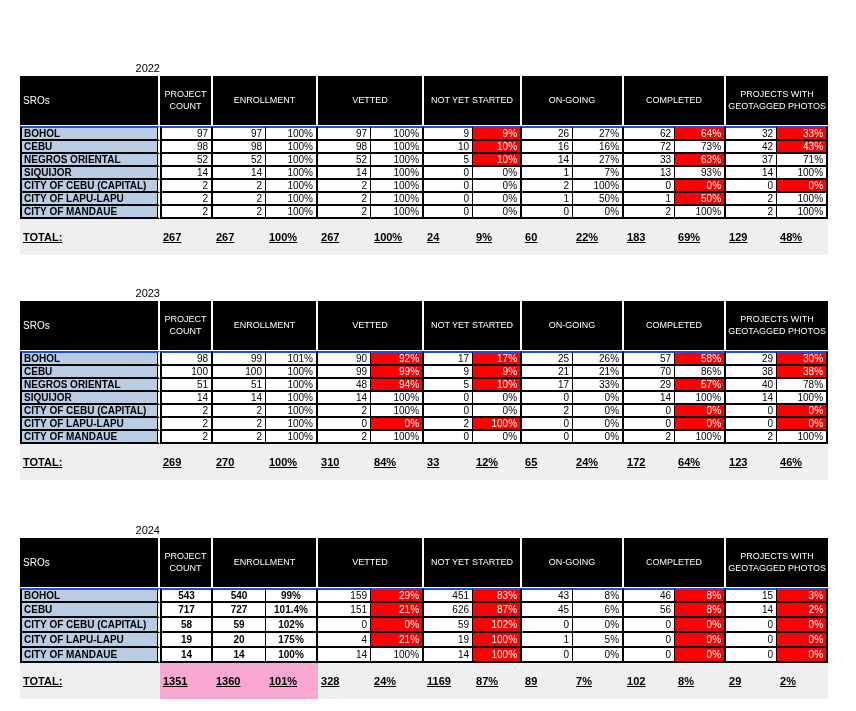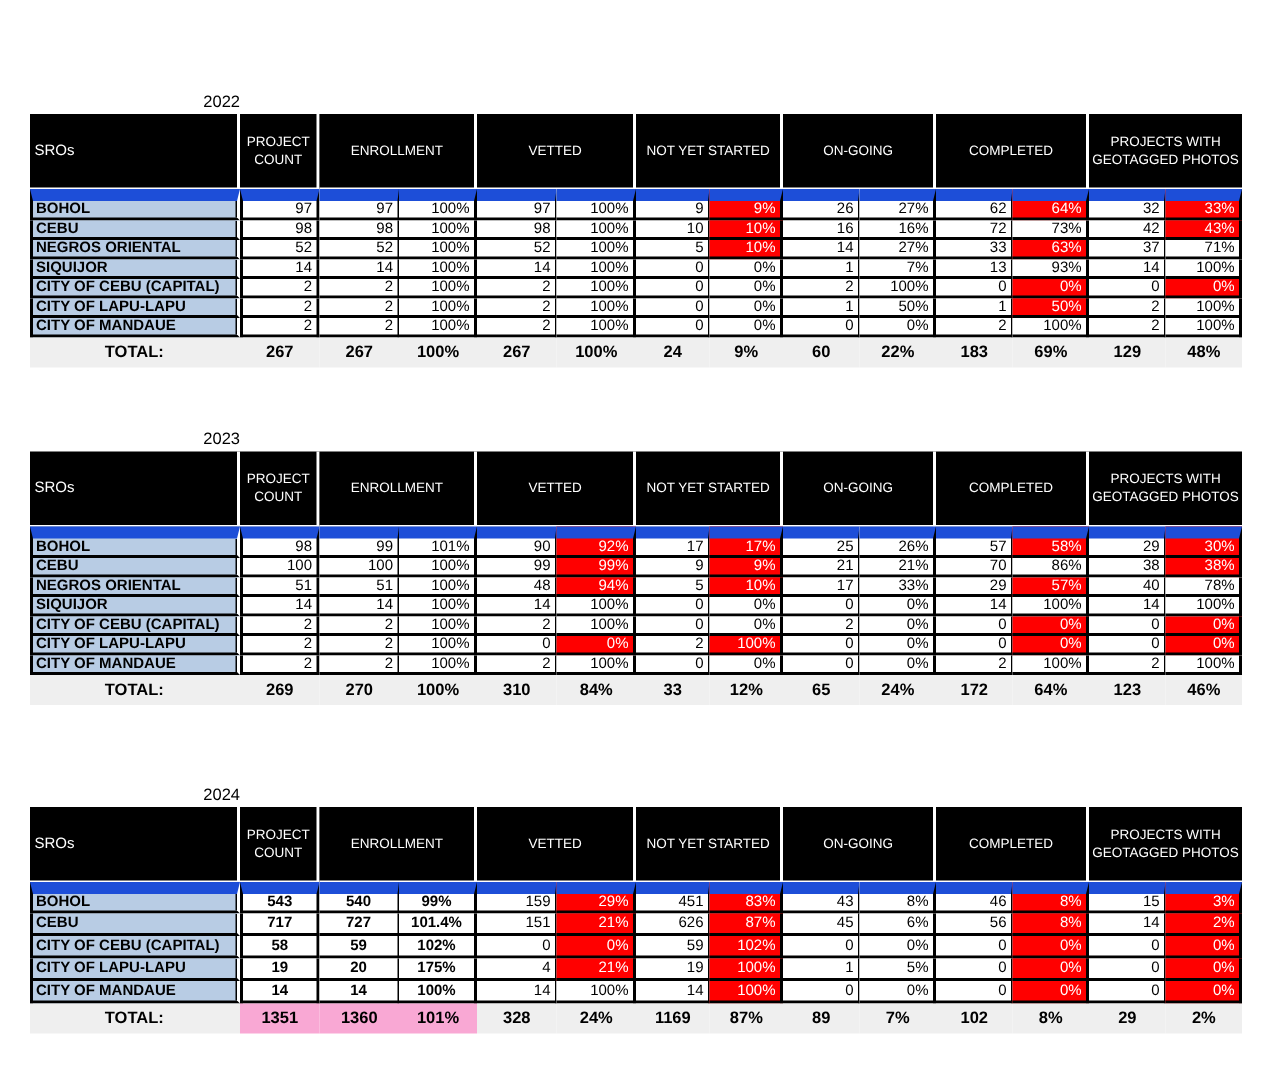--- a/index.html
+++ b/index.html
@@ -31,32 +31,32 @@
     border-right:2px solid #fff;border-bottom:1px solid #fff;box-sizing:border-box;
     overflow:hidden;
   }
   th.h0{text-align:left;font-size:10px;padding-left:3px;}
   th:last-child{border-right:none;}
   tbody td{
     background:#fff;font-size:10px;text-align:right;padding:0 3px 0 0;height:13px;
     border-right:1px solid #000;border-bottom:2px solid #000;box-sizing:border-box;
     white-space:nowrap;overflow:hidden;vertical-align:middle;
   }
-  tbody tr:first-child td{border-top:8px solid #1d4ed8;}
+  tbody tr:first-child td{border-top:2px solid #1d4ed8;}
   tbody td.lbl{
     background:#b8cce4;text-align:left;font-weight:700;padding:0 0 0 2px;
     border-left:2px solid #000;border-right:2px solid #fff;
     box-shadow:inset -1px 0 0 #000;
   }
   tbody td.v0{border-left:2px solid #000;}
   tbody td.ge{border-right-width:2px;}
   td.red{background:#ff0000;color:#fff;}
   tfoot td{
-    background:#efefef;border:none;font-weight:700;font-size:11px;height:20px;
-    text-align:center;padding:0 3px;vertical-align:middle;box-sizing:border-box;white-space:nowrap;
+    background:#efefef;border:none;font-weight:700;font-size:11px;height:36px;
+    text-align:left;padding:0 3px;vertical-align:middle;box-sizing:border-box;white-space:nowrap;text-decoration:underline;
   }
   tfoot td.lblt{padding-right:4px;}
   .yr2024 tbody td{height:15px;}
   .yr2024 tbody td.v0,.yr2024 tbody td.v1,.yr2024 tbody td.v2{
     font-weight:700;text-align:center;padding-left:3px;
   }
   .yr2024 tfoot td.v0,.yr2024 tfoot td.v1,.yr2024 tfoot td.v2{background:#f9a8d4;}
 </style>
 </head>
 <body>

